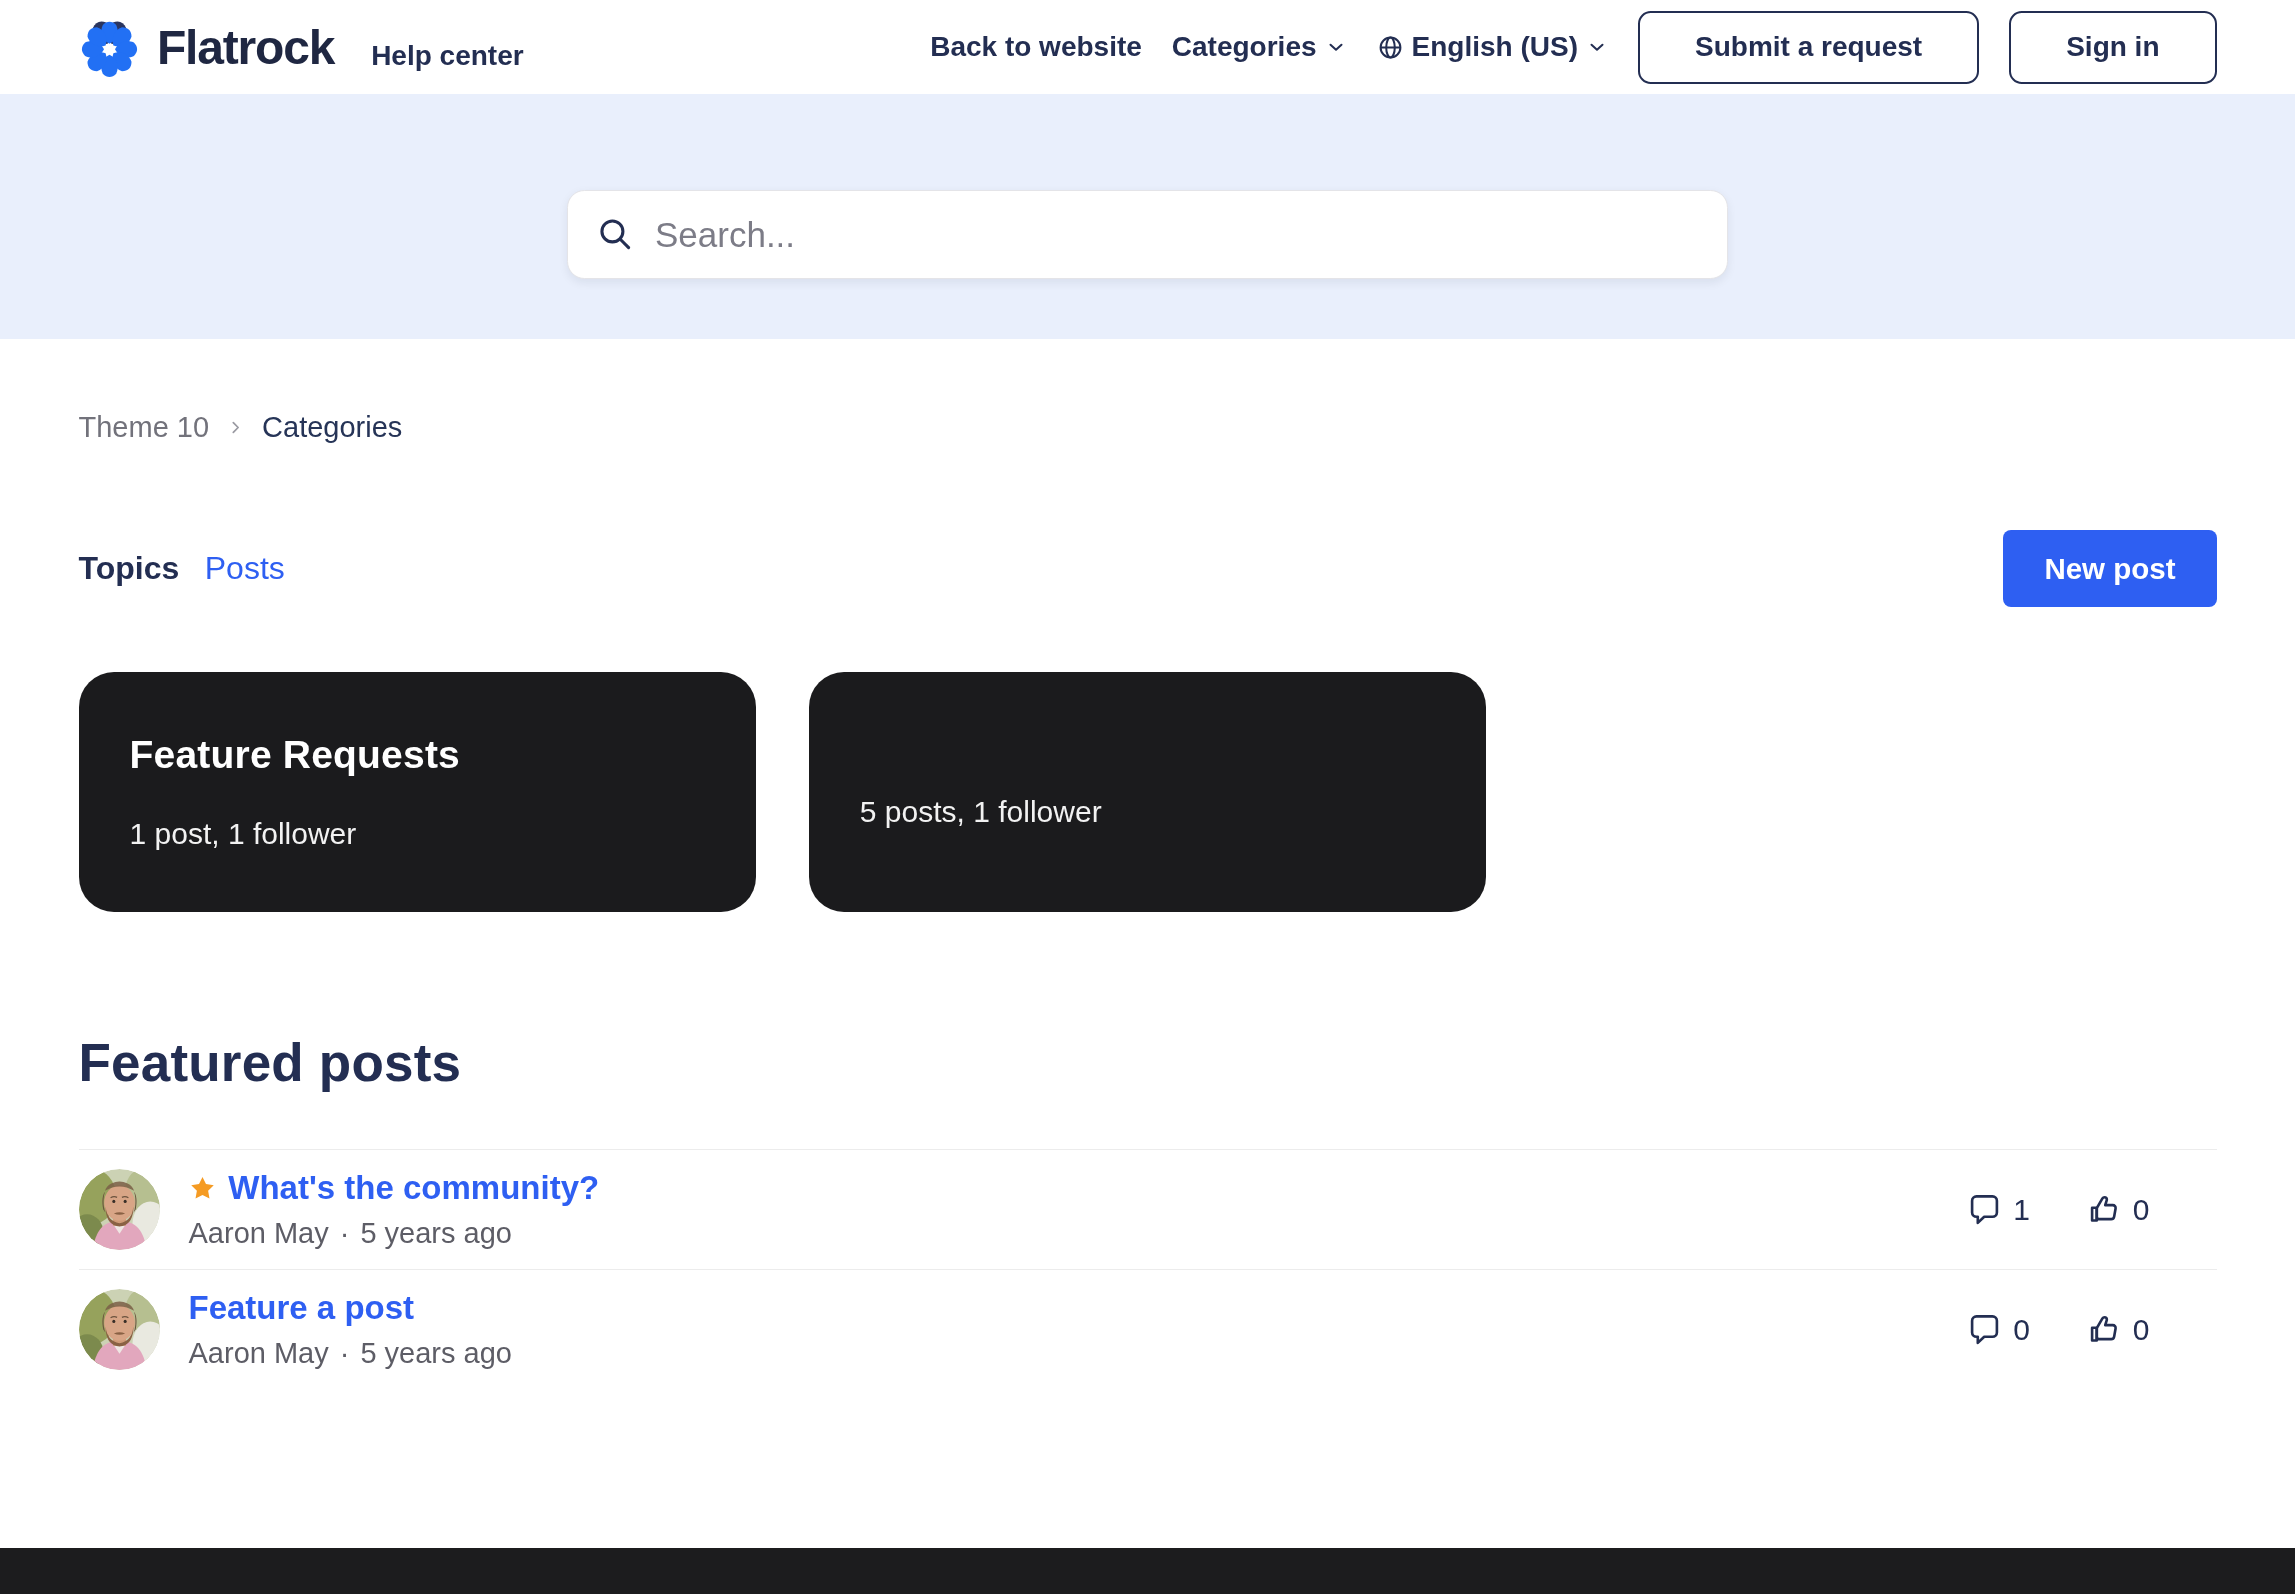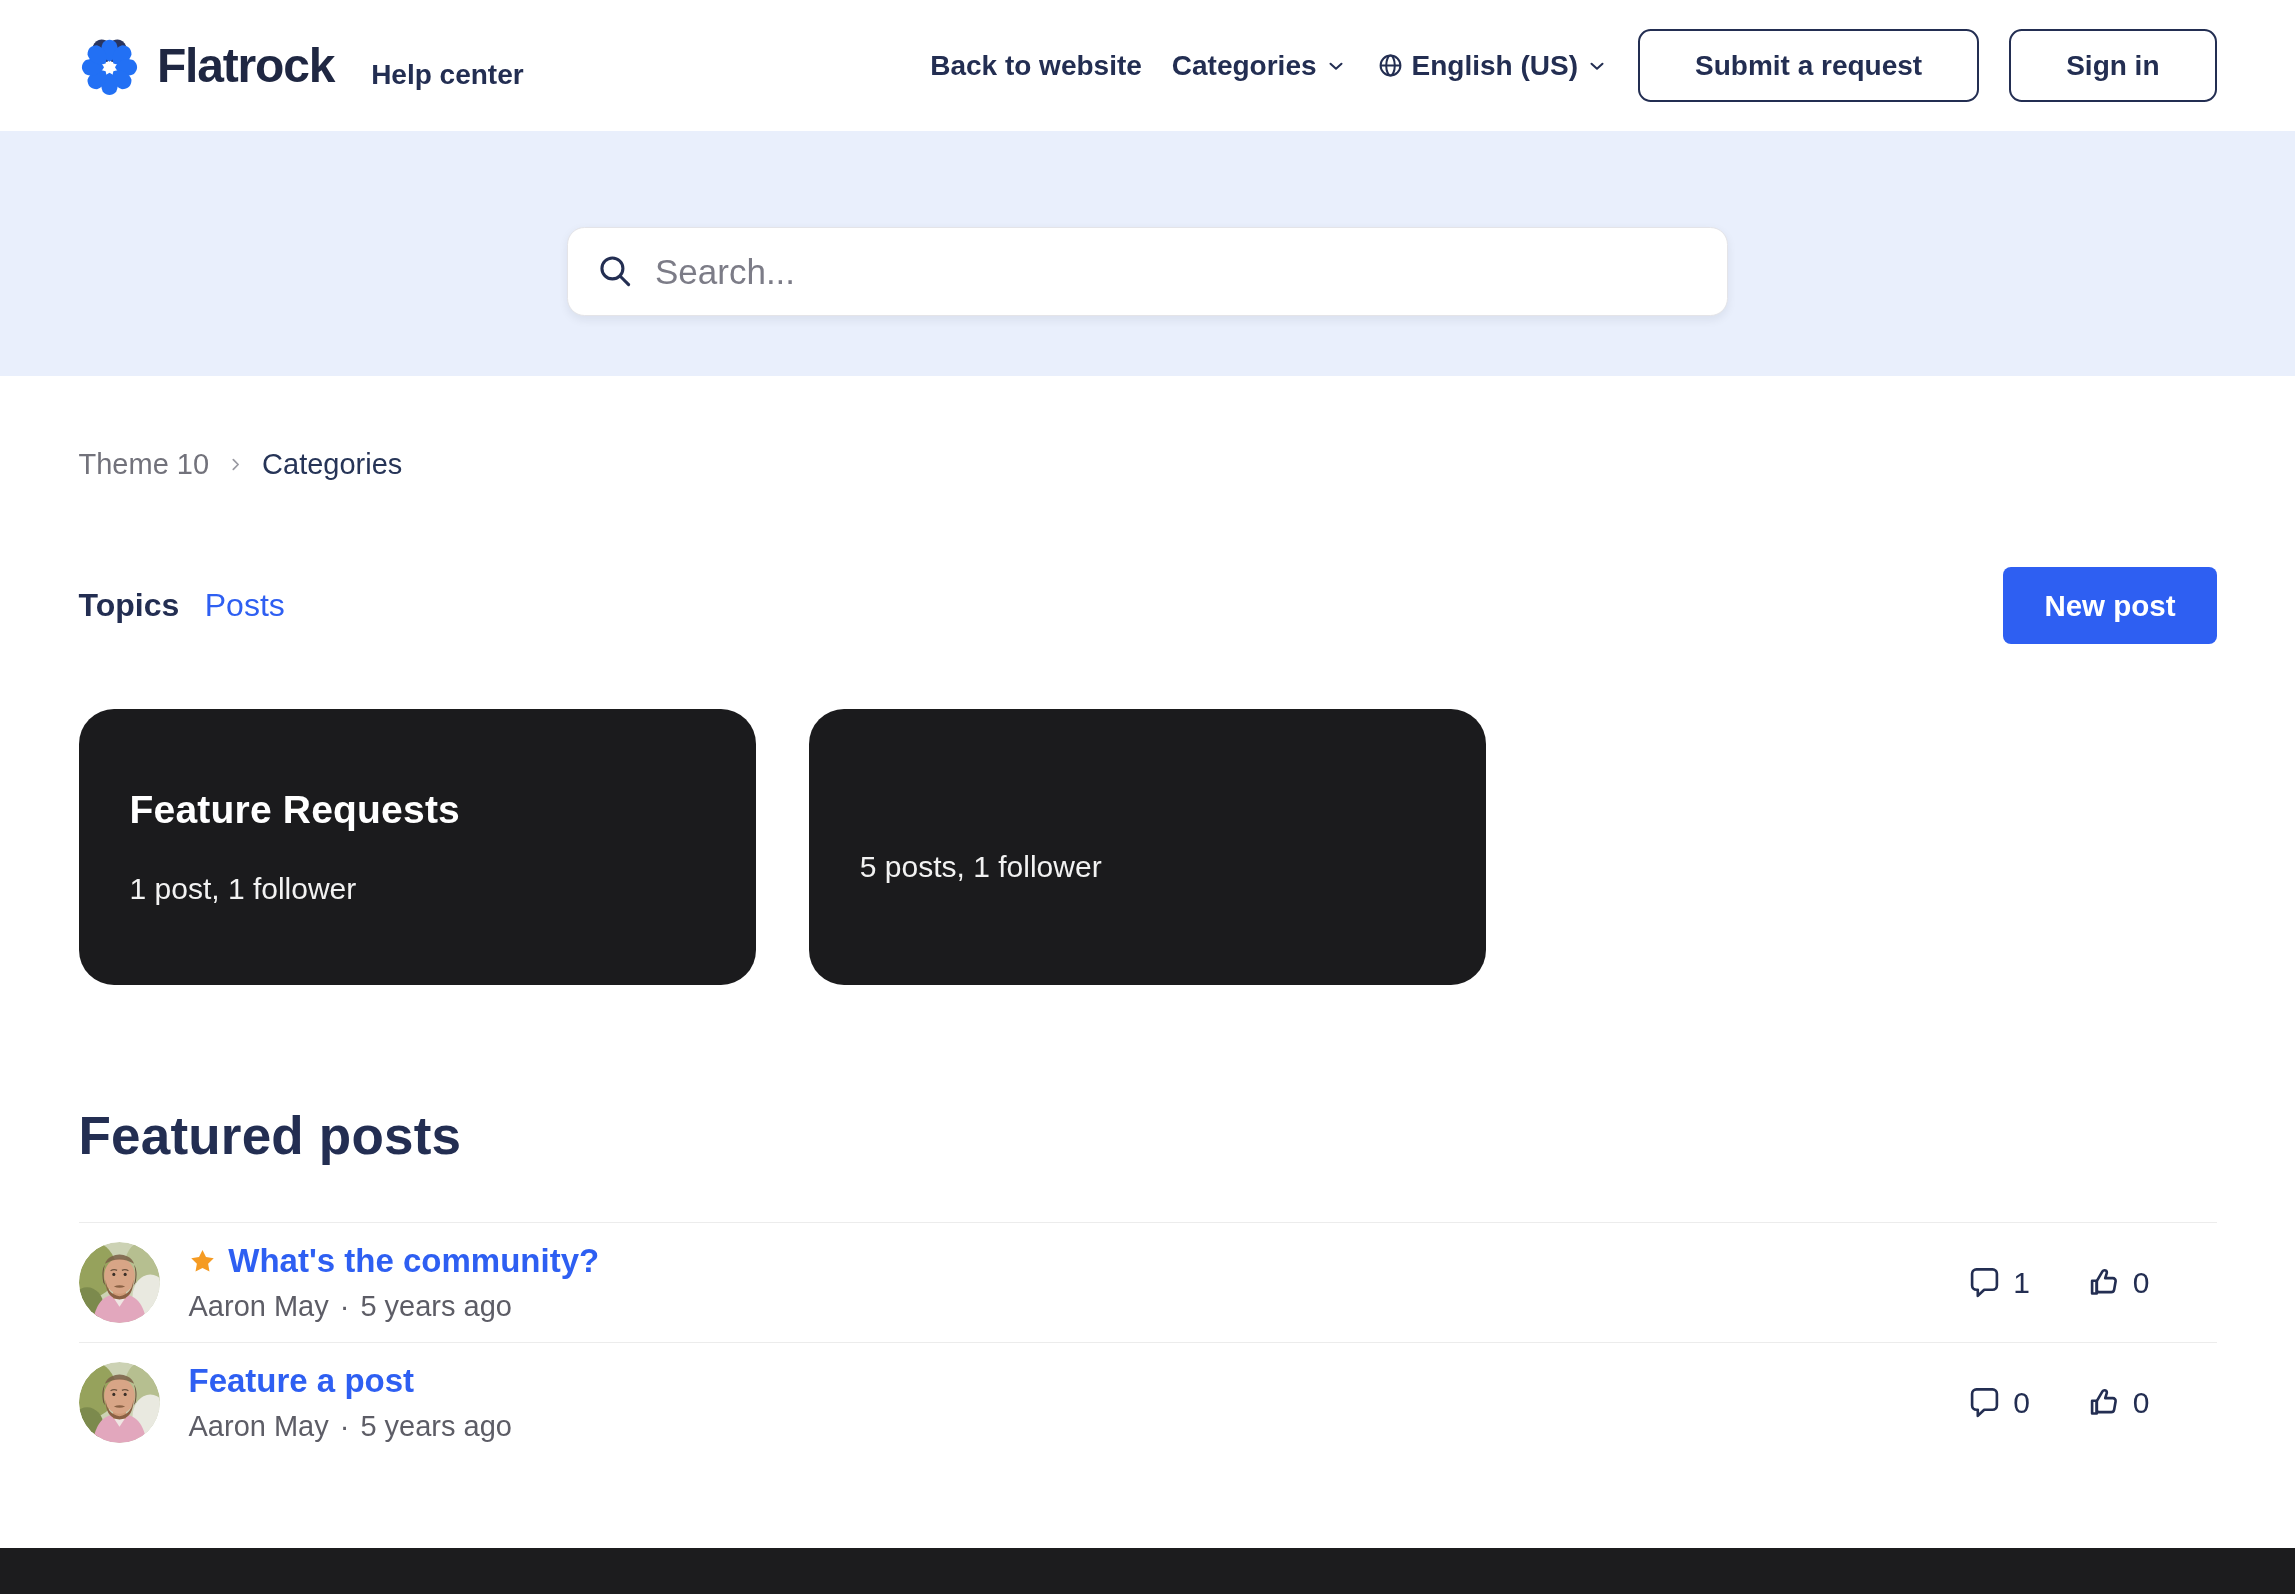--- a/index.html
+++ b/index.html
@@ -5,21 +5,21 @@
   * { margin:0; padding:0; box-sizing:border-box; }
   html,body { width:2295px; height:1594px; overflow:hidden; }
   body {
     font-family:"Liberation Sans","DejaVu Sans",sans-serif;
     background:#ffffff; color:#232e52;
     display:flex; flex-direction:column;
   }
   .container { width:2138px; margin:0 auto; }
 
   
-  header { height:131px; background:#ffffff; flex:0 0 auto; }
+  header { height:94px; background:#ffffff; flex:0 0 auto; }
   .header-inner { height:100%; display:flex; align-items:center; }
   .brand { display:flex; align-items:center; cursor:pointer; }
   .brand-name { font-size:48px; font-weight:700; letter-spacing:-1.2px; color:#1f2742; margin-left:17.5px; }
   .brand-sub { font-size:28px; font-weight:700; color:#232e52; margin-left:37px; position:relative; top:9px; }
   nav { margin-left:auto; display:flex; align-items:center; gap:30px; }
   .nav-link { display:flex; align-items:center; gap:8px; font-size:28px; font-weight:700; color:#232e52; cursor:pointer; white-space:nowrap; }
   .btn-outline {
     height:73px; padding:0 55px; border:2.4px solid #232e52; border-radius:12.8px;
     background:#fff; color:#232e52; font-size:28px; font-weight:700;
     font-family:inherit; cursor:pointer; white-space:nowrap;
@@ -50,21 +50,21 @@
   .tab-topics { font-size:32px; font-weight:700; color:#232e52; cursor:pointer; }
   .tab-posts { font-size:32px; font-weight:400; color:#2e5ff2; margin-left:25.5px; cursor:pointer; }
   .btn-primary {
     margin-left:auto; height:77px; padding:0 41px; border:none; border-radius:8px;
     background:#2e5ff2; color:#ffffff; font-size:29.5px; font-weight:700; font-family:inherit; cursor:pointer;
   }
 
   
   .topics-grid { margin-top:65px; display:grid; grid-template-columns:repeat(3,1fr); gap:53px; }
   .topic-card {
-    height:276px; background:#1b1b1d; border-radius:35px; color:#ffffff;
+    height:240px; background:#1b1b1d; border-radius:35px; color:#ffffff;
     display:flex; flex-direction:column; justify-content:center; padding:0 51px; cursor:pointer;
   }
   .topic-title { font-size:39px; font-weight:700; letter-spacing:0.2px; }
   .topic-meta { font-size:30px; font-weight:400; color:#f2f2f2; margin-top:40px; }
 
   
   .featured-heading { margin-top:120px; font-size:53px; font-weight:700; letter-spacing:0.2px; color:#232e52; }
   .post-list { margin-top:56px; border-top:1.6px solid #ececec; list-style:none; }
   .post-row { display:flex; align-items:center; padding:19px 0; }
   .post-row + .post-row { border-top:1.6px solid #ececec; }

